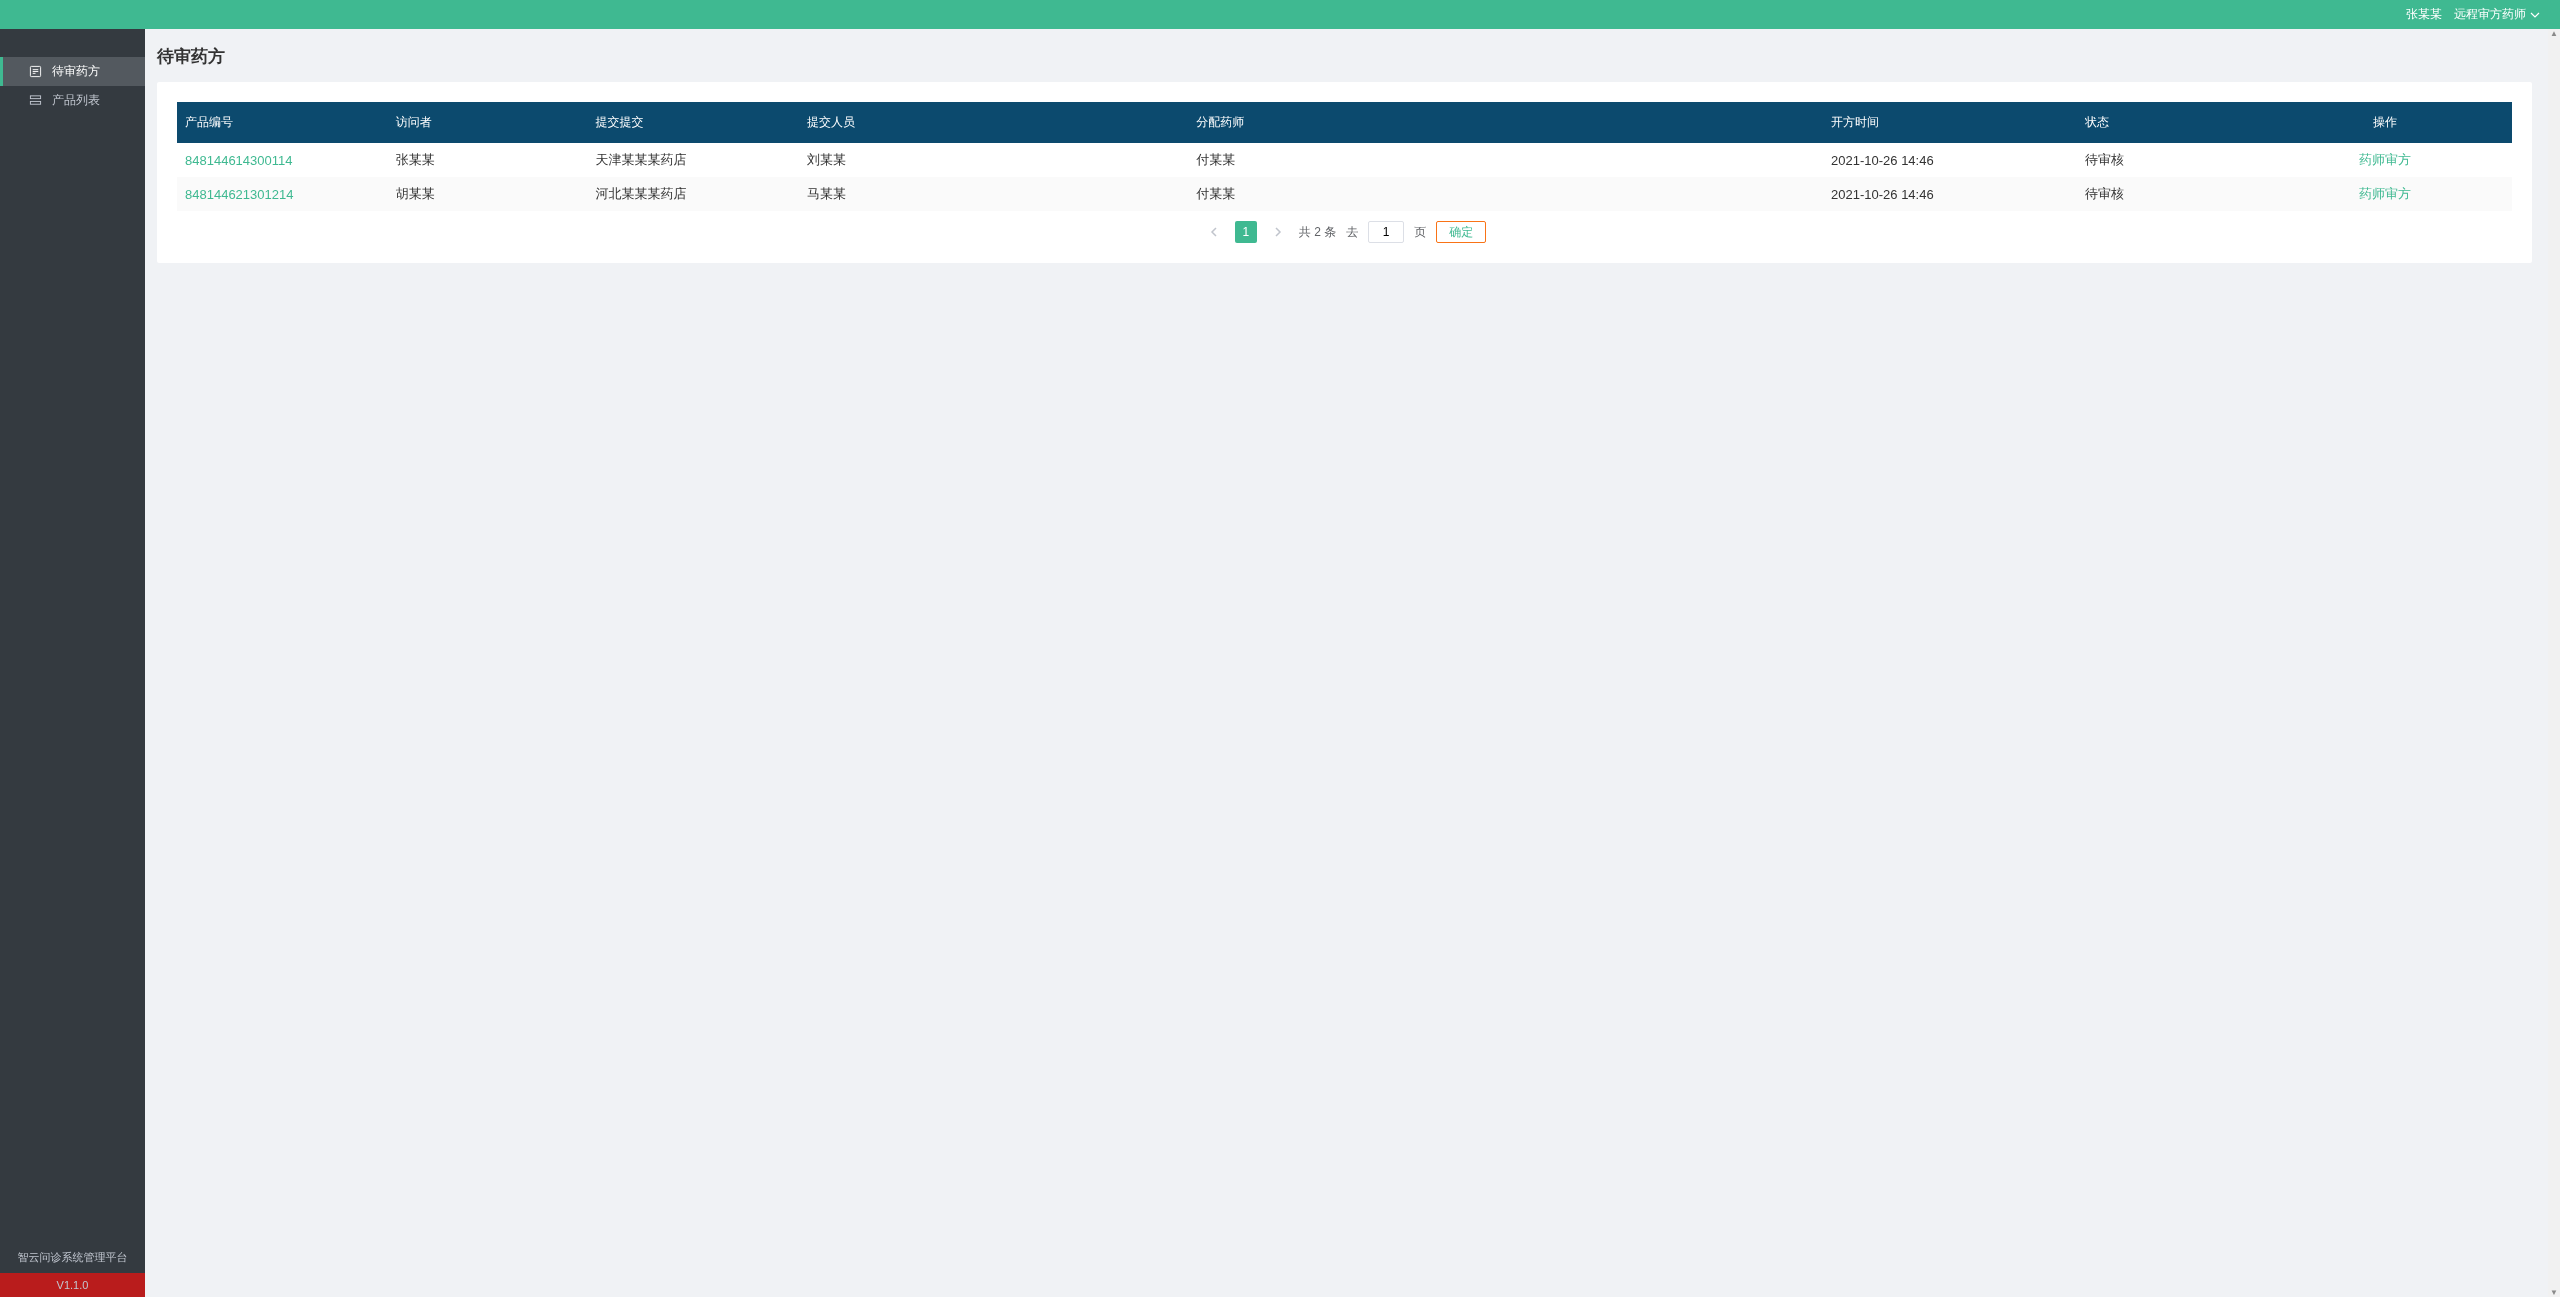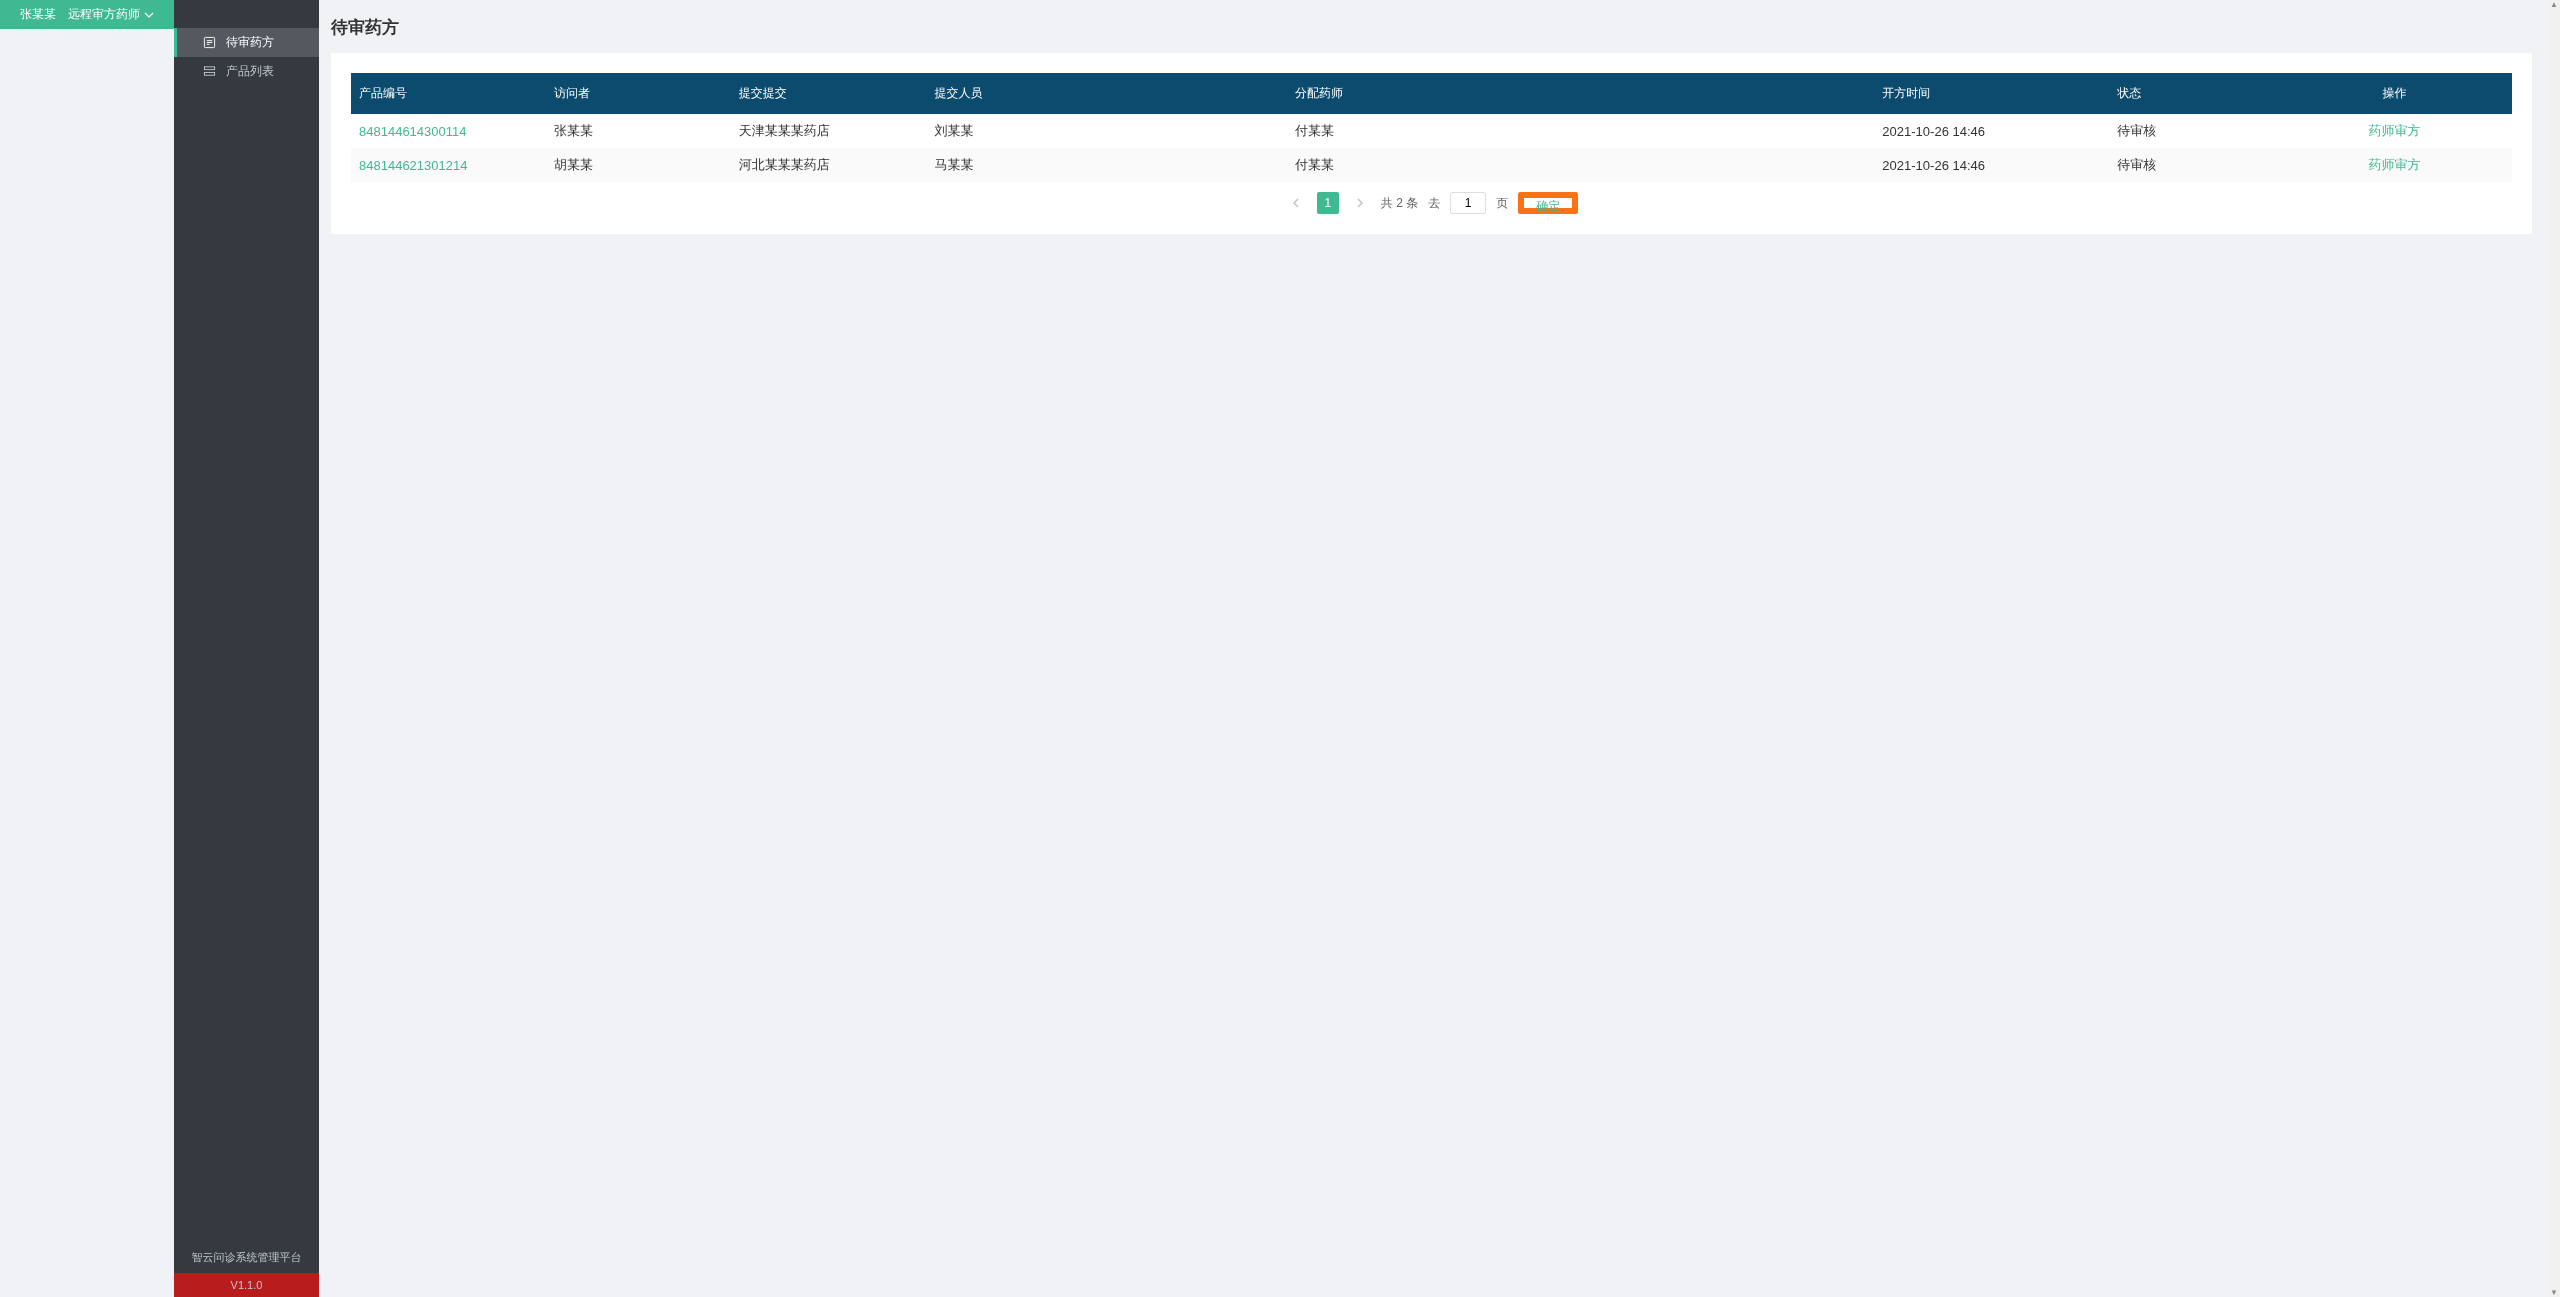--- a/index.html
+++ b/index.html
@@ -3,21 +3,21 @@
   <meta charset="utf-8">
   <style>
     * { margin: 0; padding: 0; box-sizing: border-box; }
     body {
       font-family: "Microsoft YaHei", "PingFang SC", sans-serif;
       font-size: 12px;
       color: #333;
       background: #f0f2f5;
       overflow: hidden;
     }
-    .app { display: flex; flex-direction: row; height: 100vh; width: 100vw; }
+    .app { display: flex; flex-direction: column; height: 100vh; width: 100vw; }
     
     
     .header {
       height: 29px;
       background: #3fb991;
       display: flex;
       align-items: center;
       justify-content: flex-end;
       padding: 0 20px;
       color: #fff;
@@ -128,21 +128,21 @@
       height: 22px;
       border: 1px solid #dcdfe6;
       border-radius: 2px;
       text-align: center;
       font-size: 12px;
       outline: none;
     }
     .pg-confirm {
       height: 22px;
       padding: 0 12px;
-      border: 6px solid #f97316;
+      border: 1px solid #f97316;
       color: #3fb991;
       background: #fff;
       border-radius: 2px;
       cursor: pointer;
       font-size: 12px;
     }
 
     
     .scrollbar-track {
       width: 12px;

